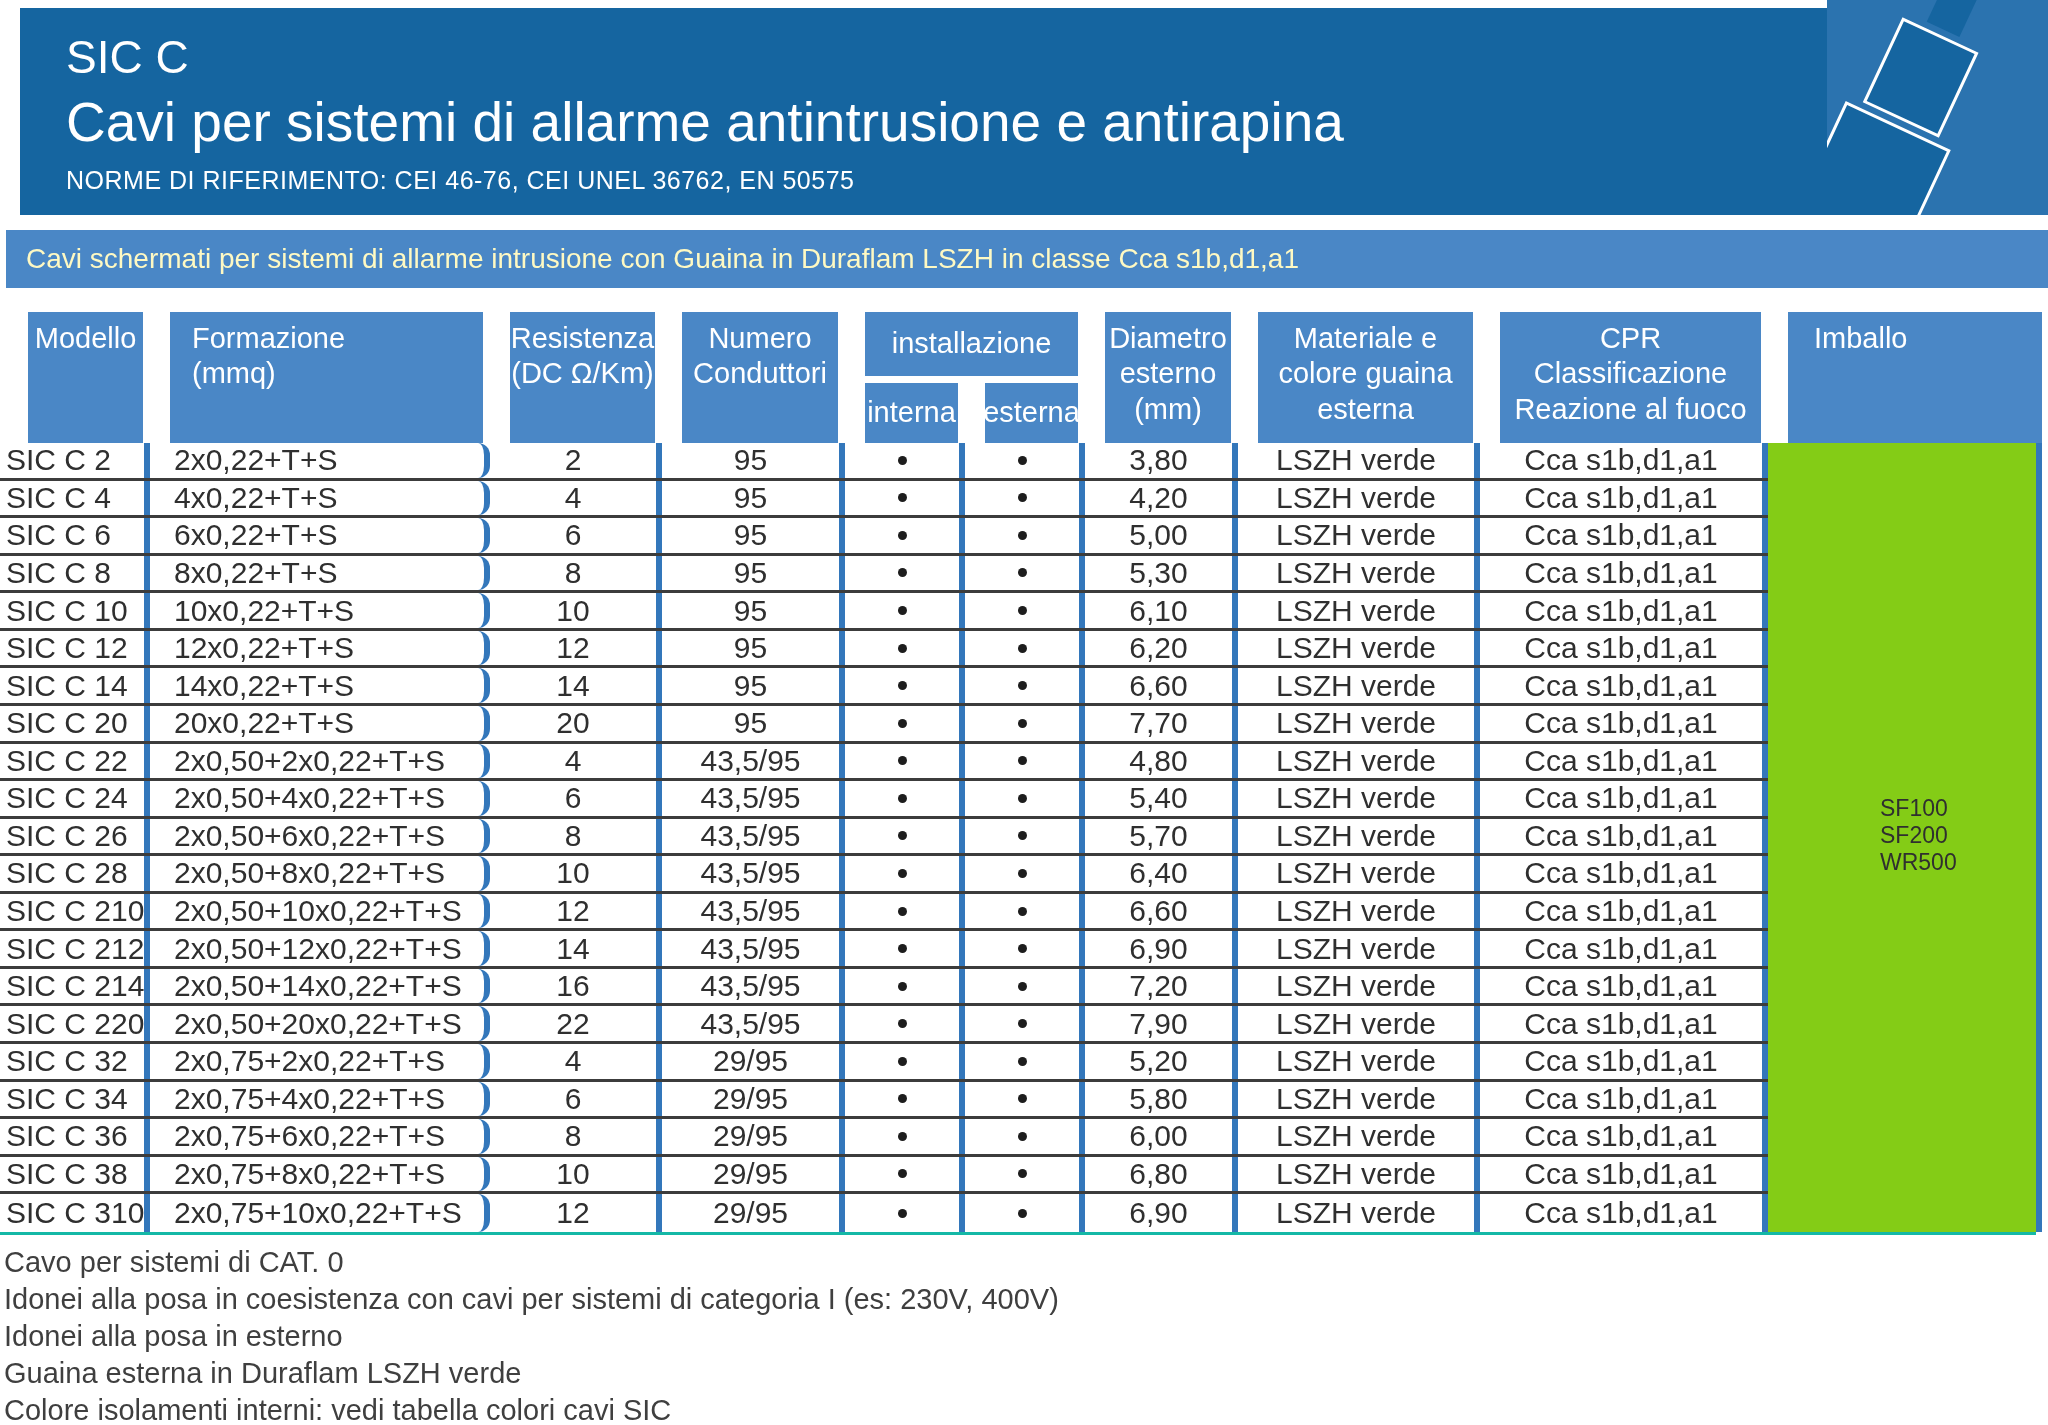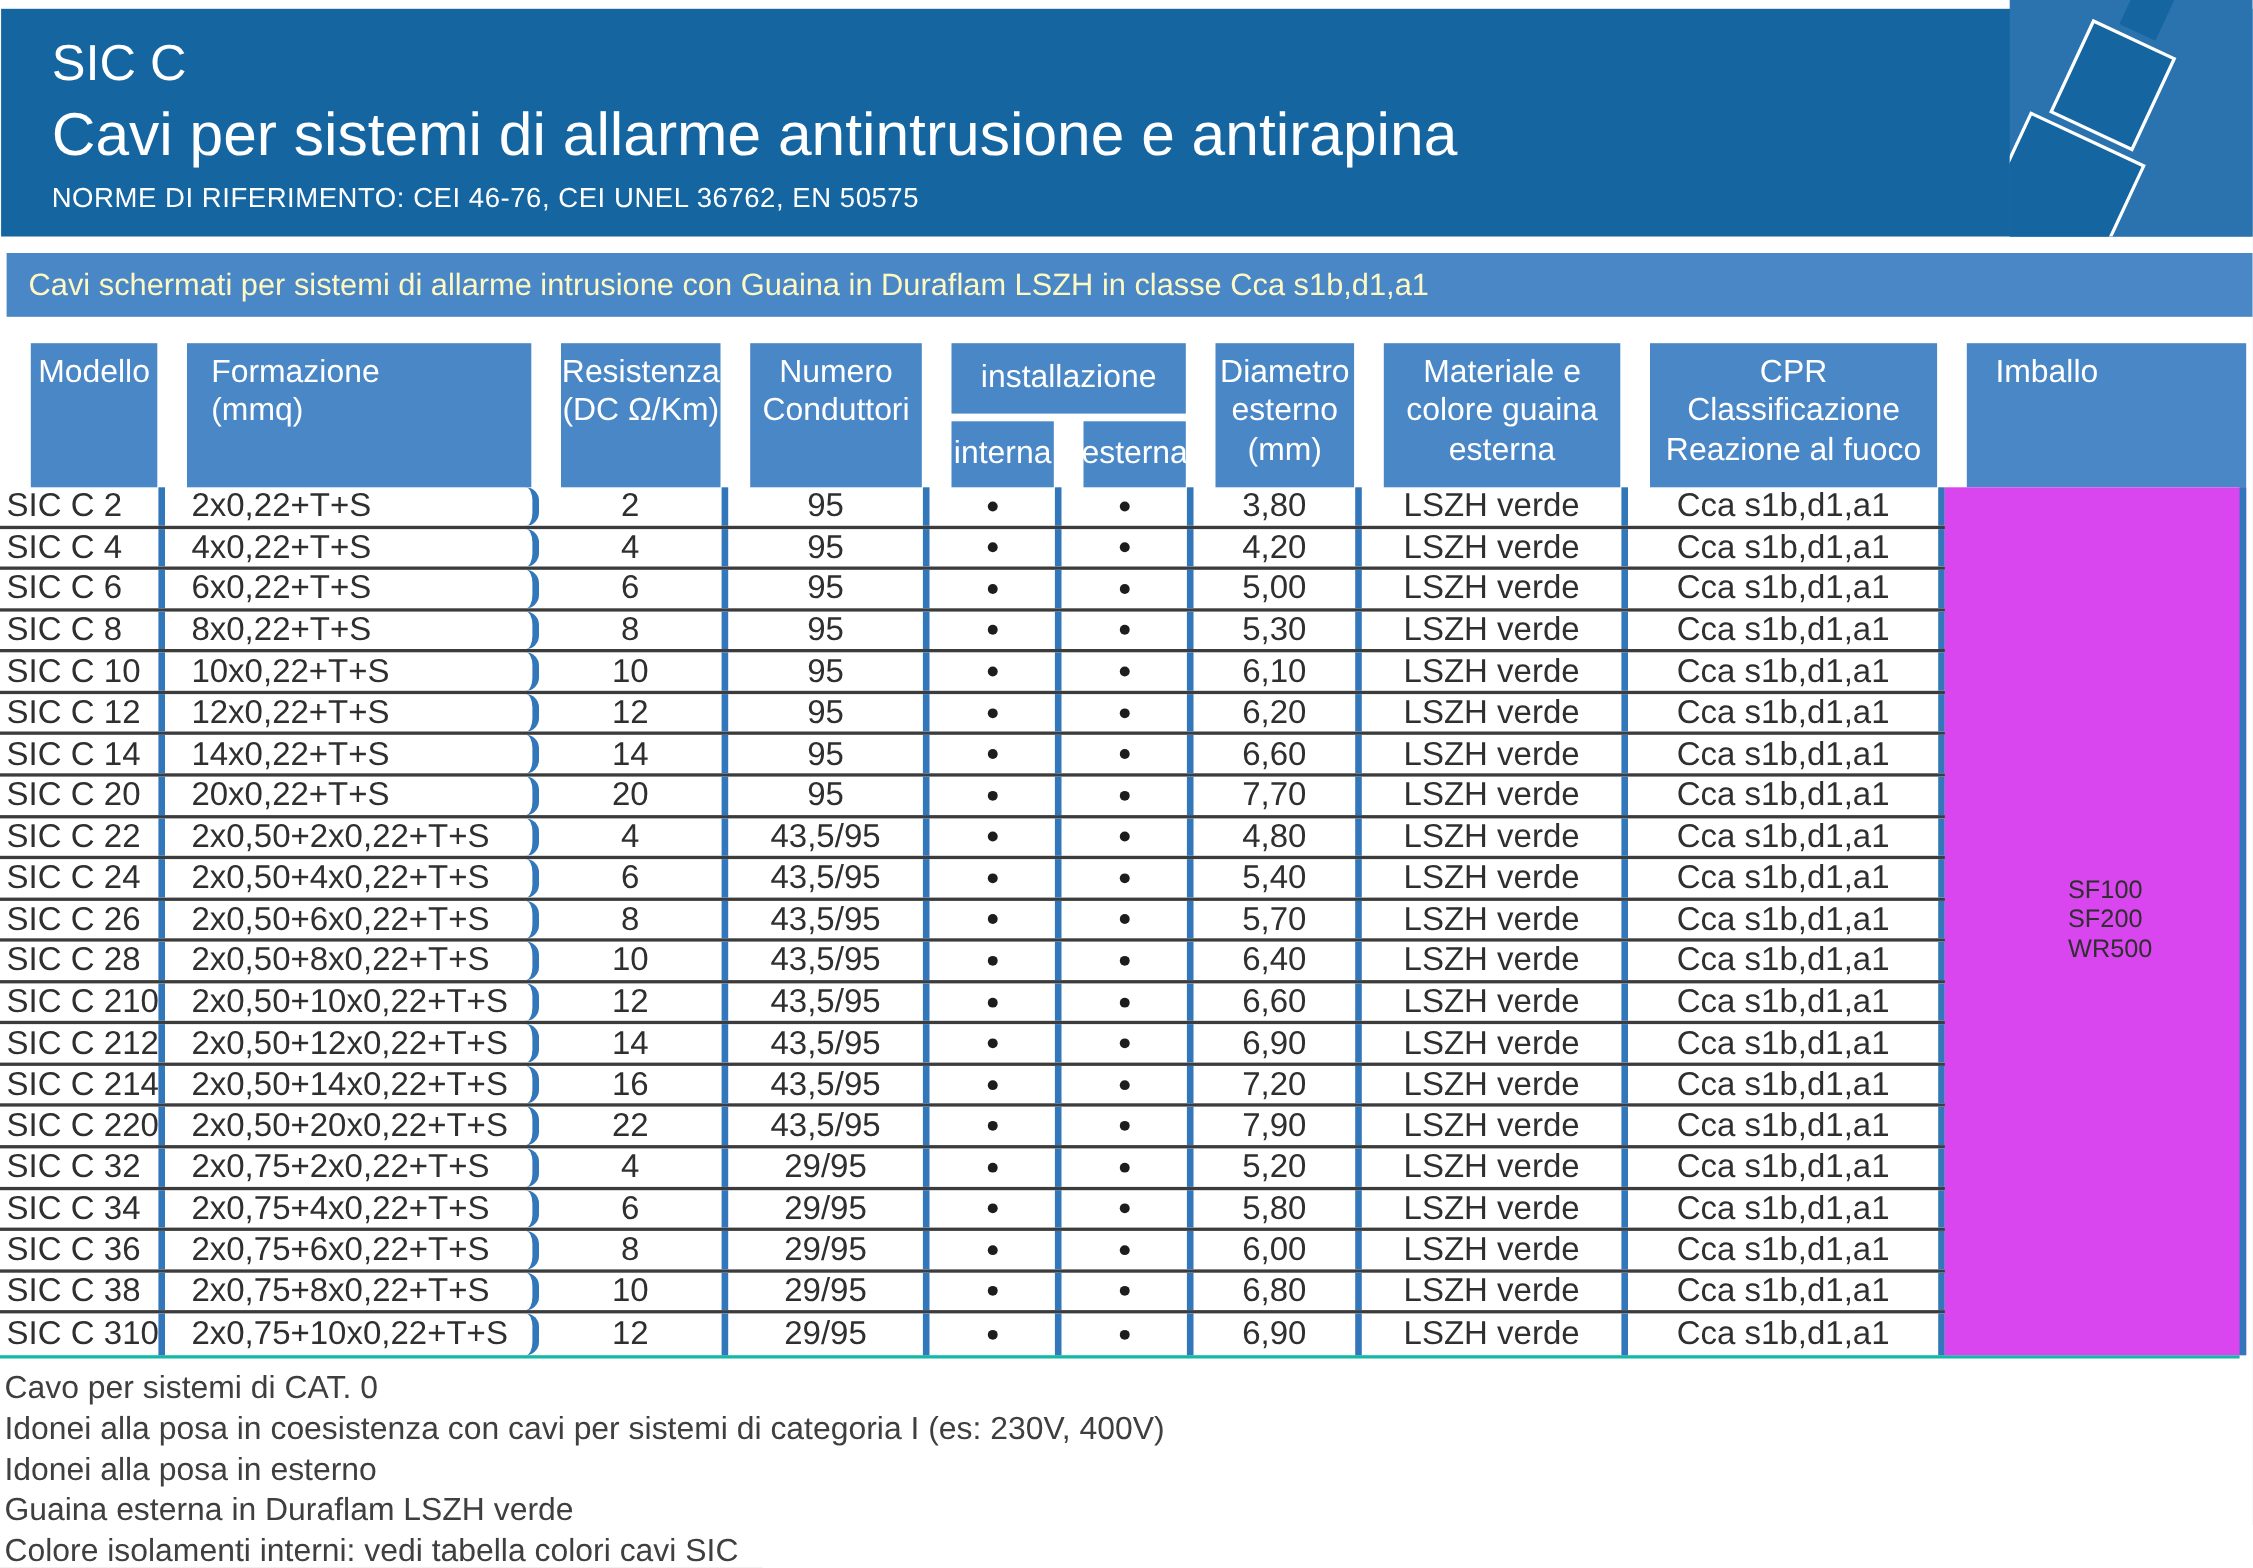--- a/index.html
+++ b/index.html
@@ -1,20 +1,20 @@
 <!DOCTYPE html>
 <html><head>
 <meta charset="utf-8">
 <style>
   html,body{margin:0;padding:0;background:#e8e8e8;}
   .page{position:relative;width:2048px;height:1425px;background:#ffffff;overflow:hidden;
         font-family:"Liberation Sans","DejaVu Sans",sans-serif;}
 
   
-  .header-band{position:absolute;left:1px;top:8px;right:0;height:207px;background:#1565a0;color:#fff;}
+  .header-band{position:absolute;left:20px;top:8px;right:0;height:207px;background:#1565a0;color:#fff;}
   .product-code{position:absolute;left:46px;top:24px;font-size:46px;line-height:1.1;}
   .doc-title{position:absolute;left:46px;top:84px;font-size:55px;line-height:1.1;white-space:nowrap;}
   .doc-norms{position:absolute;left:46px;top:158px;font-size:25px;letter-spacing:.5px;}
 
   
   .logo-box{position:absolute;top:0;right:0;width:221px;height:215px;background:#2b73af;overflow:hidden;}
   .cable{position:absolute;top:-55px;right:26px;display:flex;flex-direction:column;align-items:center;gap:6px;
          transform:rotate(25deg);transform-origin:60px 40px;}
   .cable-wire{width:36px;height:90px;background:#1565a0;}
   .cable-seg1{width:78px;height:88px;background:#1565a0;border:3px solid #fff;}
@@ -40,21 +40,21 @@
   .t-body{position:relative;width:2036px;border-bottom:3px solid #14b8a6;}
   .b-row{display:grid;grid-template-columns:150px 340px 172px 183px 120px 120px 153px 242px 288px;
          height:37.571px;border-bottom:3px solid #3c3c3c;box-sizing:border-box;}
   .b-row:last-child{border-bottom:none;}
   .b-cell{border-right:6px solid #3377bb;display:flex;align-items:center;justify-content:center;
           font-size:30px;color:#2f2f2f;box-sizing:border-box;overflow:hidden;white-space:nowrap;}
   .c-mod{justify-content:flex-start;padding-left:6px;}
   .c-for{justify-content:flex-start;padding-left:24px;border-radius:12px;}
   .dot{width:9px;height:9px;border-radius:50%;background:#1d1d1d;}
 
-  .imballo-overlay{position:absolute;left:1768px;top:0;bottom:0;width:274px;background:#d946ef;
+  .imballo-overlay{position:absolute;left:1768px;top:0;bottom:0;width:274px;background:#84cc16;
                    border-right:6px solid #3377bb;box-sizing:border-box;}
   .imballo-text{position:absolute;left:112px;top:352px;font-size:23px;line-height:27px;color:#2f2f2f;}
 
   
   .notes{position:absolute;left:4px;top:1244px;color:#3f3f3f;font-size:29px;line-height:37px;}
 </style>
 </head>
 <body>
 
 <div class="page">

